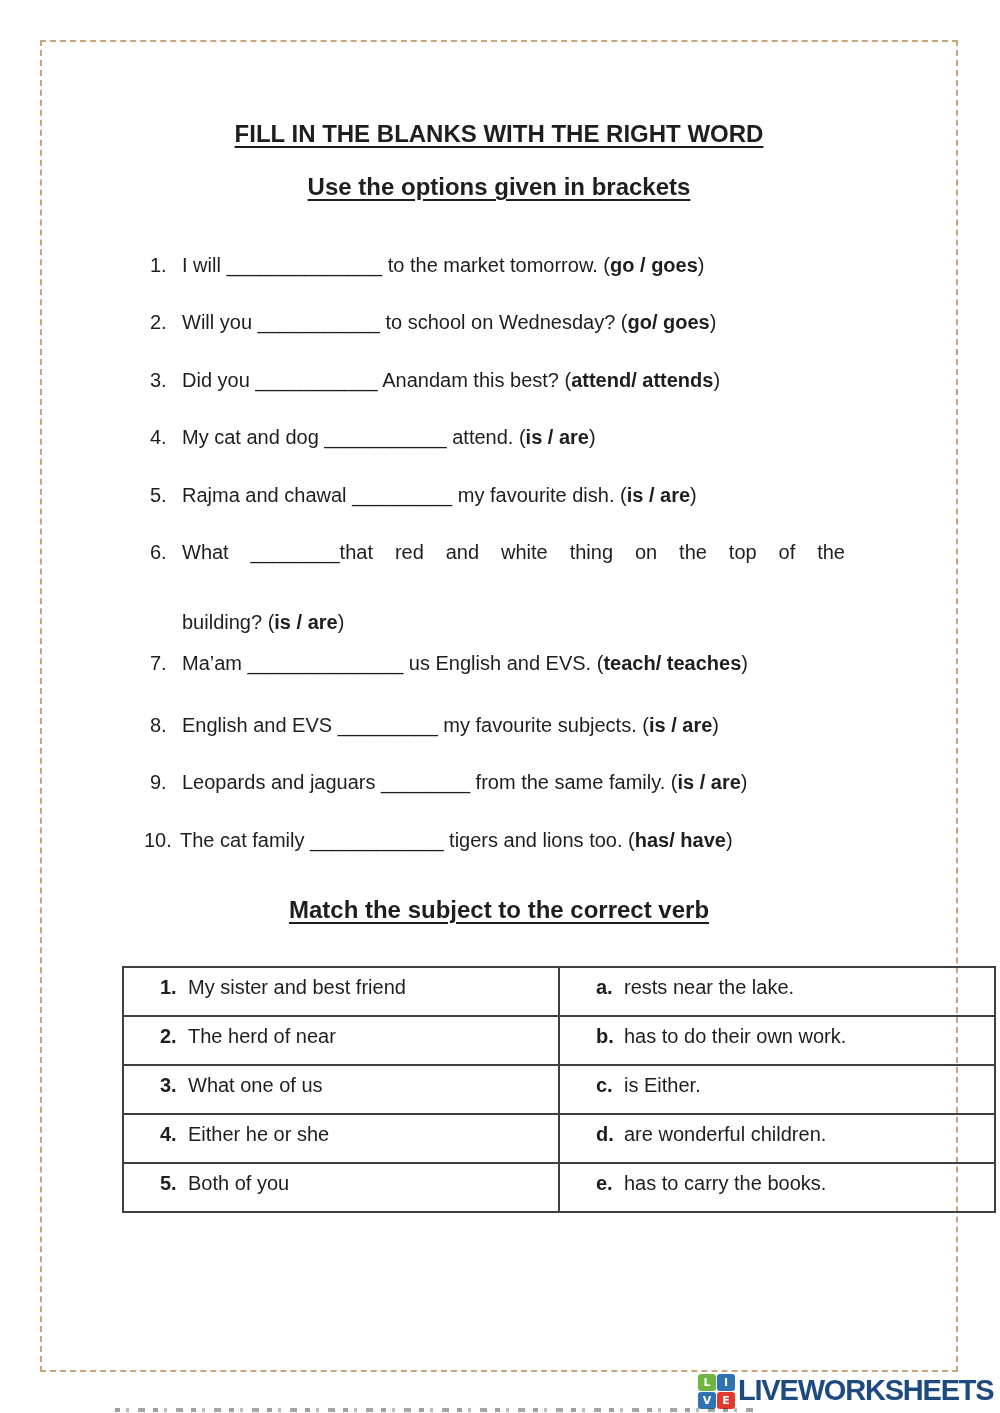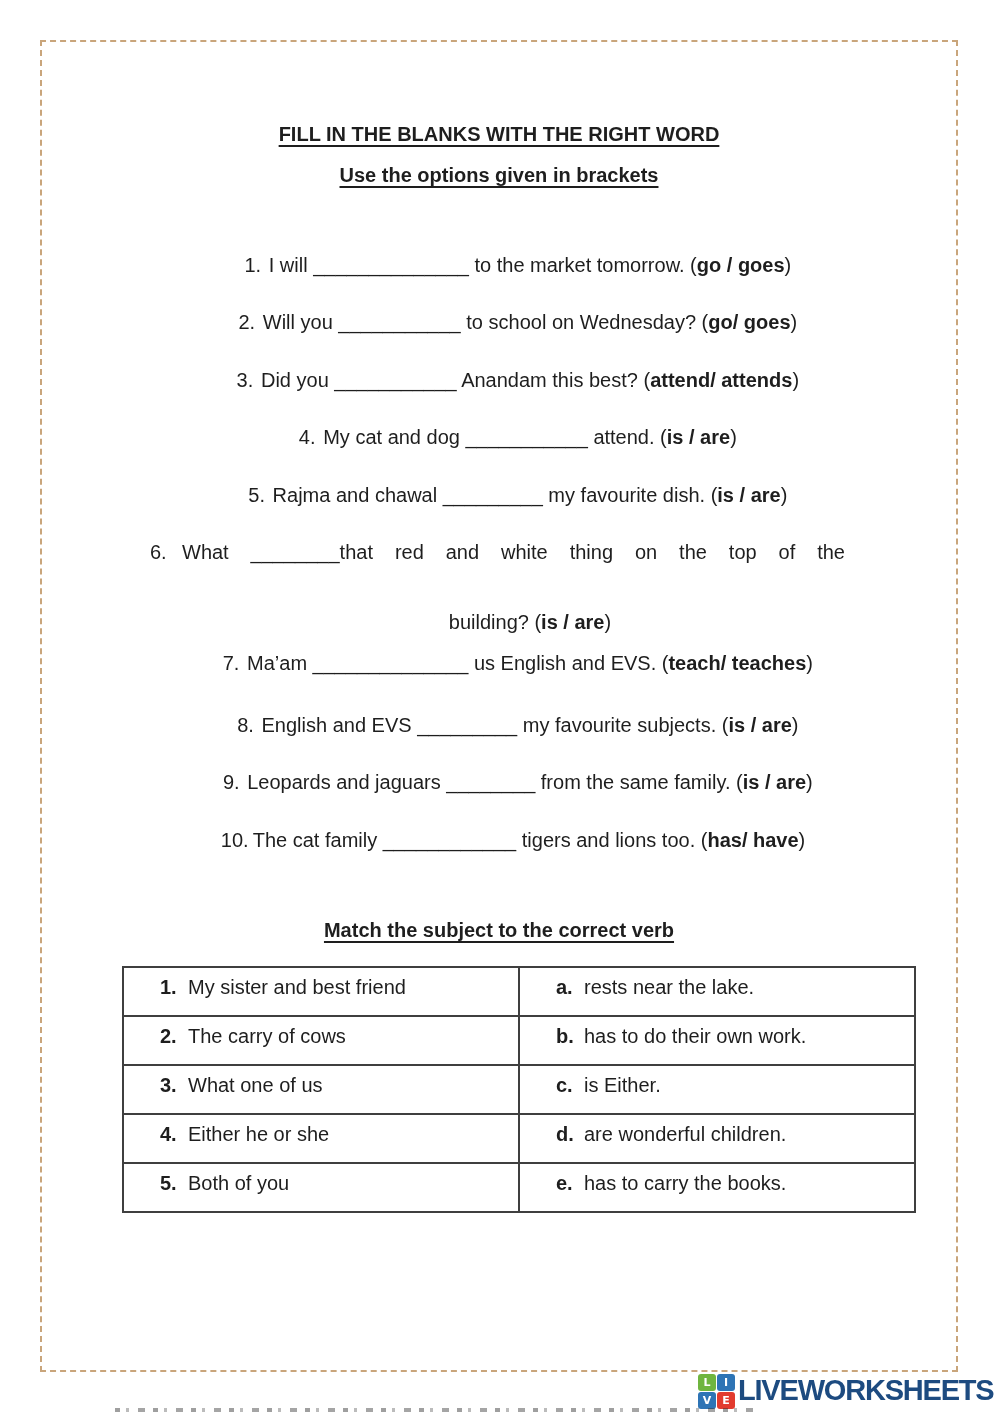--- a/index.html
+++ b/index.html
@@ -8,37 +8,37 @@
     width:1000px; height:1413px; position:relative; overflow:hidden;
     font-family:"Liberation Sans","DejaVu Sans",sans-serif;
     color:#1e1e1e;
   }
   .page-border {
     position:absolute; left:40px; top:40px; width:918px; height:1332px;
     border:2px dashed #c9a57b; background:#ffffff;
   }
   .heading {
     position:absolute; left:40px; width:918px; text-align:center;
-    font-size:20px; font-weight:bold; line-height:26px;
+    font-size:24px; font-weight:bold; line-height:26px;
   }
   .heading .u { text-decoration:underline; text-decoration-thickness:2px; text-underline-offset:4px; }
   .fill-line {
     position:absolute; left:150px; width:728px;
-    font-size:20px; line-height:27px; white-space:nowrap;text-align:center;
+    font-size:20px; line-height:27px; white-space:nowrap;
   }
   .fill-line .num { display:inline-block; min-width:32px; }
   .fill-line .num.wide { min-width:36px; margin-left:-6px; }
   .fill-line .txt b { font-weight:bold; }
   .fill-line.justified { white-space:normal; text-align:justify; text-align-last:justify; width:695px; }
   .cont { margin-left:32px; }
   .match-table {
     position:absolute; left:122px; top:966px; border-collapse:collapse;
   }
   .match-table td {
-    width:396px; height:49px; border:2px solid #3f3f3f;
+    width:436px; height:49px; border:2px solid #3f3f3f;
     vertical-align:top; padding-top:8px; font-size:20px;
   }
   .match-table .cnum { display:inline-block; min-width:28px; margin-left:36px; font-weight:bold; }
   .logo {
     position:absolute; left:698px; top:1372px; display:flex; align-items:flex-start;
   }
   .logo-grid {
     display:grid; grid-template-columns:18px 18px; grid-template-rows:17px 17px;
     gap:1px; margin-top:2px; margin-right:3px;
   }
@@ -60,21 +60,21 @@
   }
 </style>
 </head>
 <body>
 
 <div class="page-border"></div>
 
 <div class="heading" style="top:121px">
   <span class="u">FILL IN THE BLANKS WITH THE RIGHT WORD</span>
 </div>
-<div class="heading" style="top:162px">
+<div class="heading" style="top:174px">
   <span class="u">Use the options given in brackets</span>
 </div>
 
 <div class="fill-line" style="top:252px">
   <span class="num">1.</span><span class="txt"><span>I  will ______________ to the market tomorrow. (</span><b>go / goes</b><span>)</span></span>
 </div>
 <div class="fill-line" style="top:309px">
   <span class="num">2.</span><span class="txt"><span>Will you ___________  to school on Wednesday? (</span><b>go/ goes</b><span>)</span></span>
 </div>
 <div class="fill-line" style="top:367px">
@@ -98,32 +98,32 @@
 <div class="fill-line" style="top:712px">
   <span class="num">8.</span><span class="txt"><span>English and EVS _________ my favourite subjects. (</span><b>is / are</b><span>)</span></span>
 </div>
 <div class="fill-line" style="top:769px">
   <span class="num">9.</span><span class="txt"><span>Leopards and jaguars ________ from the same family. (</span><b>is / are</b><span>)</span></span>
 </div>
 <div class="fill-line" style="top:827px">
   <span class="num wide">10.</span><span class="txt"><span>The cat family ____________ tigers and lions too. (</span><b>has/ have</b><span>)</span></span>
 </div>
 
-<div class="heading" style="top:917px">
+<div class="heading" style="top:897px">
   <span class="u">Match the subject to the correct verb</span>
 </div>
 
 <table class="match-table">
   <tbody>
       <tr>
     <td><span class="cnum">1.</span><span>My sister and best friend</span></td>
     <td><span class="cnum">a.</span><span>rests near the lake.</span></td>
   </tr>
   <tr>
-    <td><span class="cnum">2.</span><span>The carry of cows</span></td>
+    <td><span class="cnum">2.</span><span>The herd of near</span></td>
     <td><span class="cnum">b.</span><span>has to do their own work.</span></td>
   </tr>
   <tr>
     <td><span class="cnum">3.</span><span>What one of us</span></td>
     <td><span class="cnum">c.</span><span>is Either.</span></td>
   </tr>
   <tr>
     <td><span class="cnum">4.</span><span>Either he or she</span></td>
     <td><span class="cnum">d.</span><span>are wonderful children.</span></td>
   </tr>

